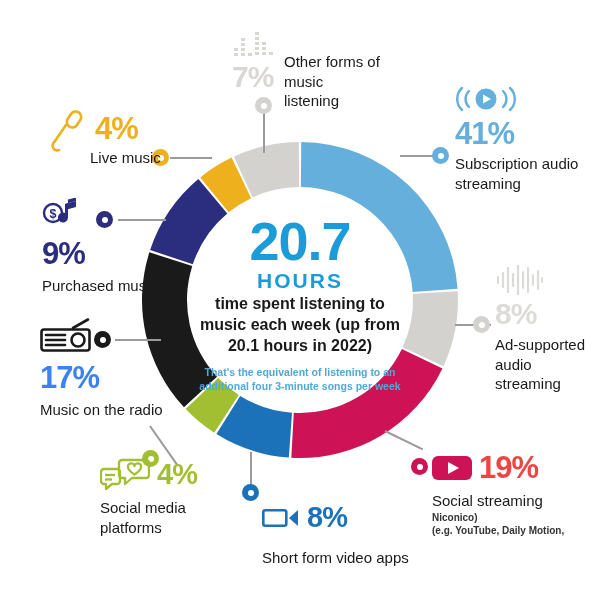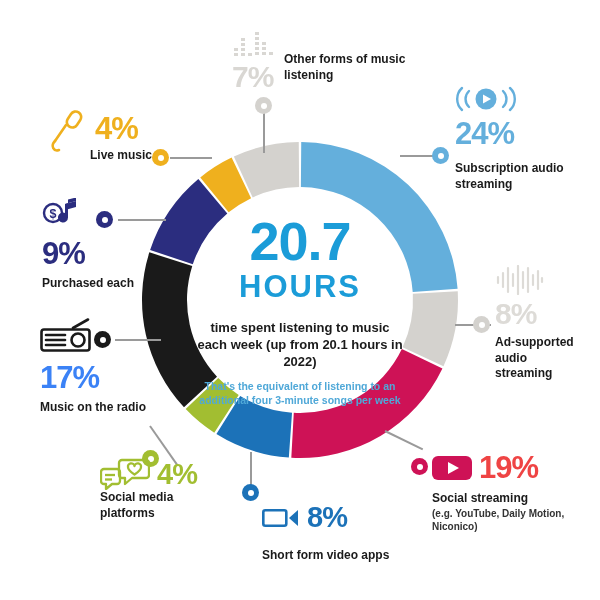--- a/index.html
+++ b/index.html
@@ -17,35 +17,35 @@
 
   .center-block{
     position:absolute;left:195px;top:215px;width:210px;height:180px;
     text-align:center;
   }
   .big-num{
     font-size:54px;font-weight:bold;color:#1B9CD8;
     letter-spacing:-1px;line-height:0.98;
   }
   .hours{
-    font-size:31px;font-weight:bold;color:#1B9CD8;
+    font-size:21px;font-weight:bold;color:#1B9CD8;
     letter-spacing:2px;line-height:1.15;margin-top:1px;
   }
   .sub-dark{
-    font-size:13px;font-weight:bold;color:#1a1a1a;
-    line-height:1.32;margin-top:14px;text-align:center;
+    font-size:16px;font-weight:bold;color:#1a1a1a;
+    line-height:1.32;margin-top:0;text-align:center;
   }
   .sub-blue{
     font-size:10.5px;font-weight:bold;color:#4FA8D8;
     line-height:1.32;margin-top:10px;
   }
 
   .label{position:absolute;}
   .pct{font-weight:bold;letter-spacing:-1px;line-height:1;}
-  .ltitle{font-size:12px;font-weight:bold;color:#1a1a1a;line-height:1.3;}
+  .ltitle{font-size:15px;font-weight:normal;color:#1a1a1a;line-height:1.3;}
   .lsub{font-size:10px;font-weight:bold;color:#333;line-height:1.3;}
   .row{display:flex;align-items:center;gap:7px;}
   .icon{display:inline-block;line-height:0;}
 
   .conn{position:absolute;background:#9a9a9a;}
   .dot{position:absolute;border-radius:50%;display:flex;align-items:center;justify-content:center;}
   .dot i{display:block;background:#fff;border-radius:50%;}
 </style>
 </head>
 <body>
@@ -169,22 +169,22 @@
         <g fill="none" stroke="#64AFDC" stroke-width="2.4" stroke-linecap="round">
           <path d="M14 5 A11 11 0 0 0 14 21"></path>
           <path d="M7 2 A15 15 0 0 0 7 24"></path>
           <path d="M48 5 A11 11 0 0 1 48 21"></path>
           <path d="M55 2 A15 15 0 0 1 55 24"></path>
         </g>
         <circle cx="31" cy="13" r="10.5" fill="#64AFDC"></circle>
         <path d="M28 8.5 L36 13 L28 17.5 Z" fill="#fff"></path>
       </svg>
     </span>
-    <div class="pct" style="font-size:31px;color:#64AFDC;margin-top:2px;">24%</div>
-    <div class="ltitle" style="margin-top:12px;">Subscription audio</div>
+    <div class="pct" style="font-size:31px;color:#64AFDC;margin-top:2px;">41%</div>
+    <div class="ltitle" style="margin-top:5px;">Subscription audio</div>
     <div class="ltitle">streaming</div>
   </div>
 
   <div class="label" style="left:495px;top:265px;width:105px;">
     <span class="icon">
       <svg width="50" height="30" viewBox="0 0 50 30">
         <g stroke="#DDDBD7" stroke-width="2.2" stroke-linecap="round">
           <line x1="3" y1="12" x2="3" y2="18"></line>
           <line x1="8" y1="8" x2="8" y2="22"></line>
           <line x1="13" y1="3" x2="13" y2="27"></line>
@@ -208,22 +208,22 @@
     <div class="row">
       <span class="icon">
         <svg width="40" height="28" viewBox="0 0 40 28">
           <rect x="0" y="2" width="40" height="24" rx="6" fill="#CE1256"></rect>
           <path d="M16 8 L27 14 L16 20 Z" fill="#fff"></path>
         </svg>
       </span>
       <span class="pct" style="font-size:31px;color:#ef4444;">19%</span>
     </div>
     <div class="ltitle" style="margin-top:8px;">Social streaming</div>
+    <div class="lsub">Niconico)</div>
     <div class="lsub">(e.g. YouTube, Daily Motion,</div>
-    <div class="lsub">Niconico)</div>
   </div>
 
   <div class="label" style="left:262px;top:503px;width:150px;">
     <div class="row">
       <span class="icon">
         <svg width="38" height="24" viewBox="0 0 38 24">
           <rect x="1.3" y="4.3" width="23" height="15.4" rx="2" fill="none" stroke="#1C72B8" stroke-width="2.6"></rect>
           <path d="M27 12 L36 4 L36 20 Z" fill="#1C72B8"></path>
         </svg>
       </span>
@@ -240,21 +240,21 @@
             <path d="M22 2 h24 a3 3 0 0 1 3 3 v12 a3 3 0 0 1 -3 3 h-14 l-7 6 v-6 h-3 a3 3 0 0 1 -3 -3 v-12 a3 3 0 0 1 3 -3 z"></path>
             <path d="M34.5 16.5 c-4.5 -3 -6.5 -5 -6.5 -7.3 a3.3 3.3 0 0 1 6.5 -1.2 a3.3 3.3 0 0 1 6.5 1.2 c0 2.3 -2 4.3 -6.5 7.3 z"></path>
             <path d="M17 11 h-13 a3 3 0 0 0 -3 3 v9 a3 3 0 0 0 3 3 h2 v5 l6 -5 h5 a3 3 0 0 0 3 -3 v-9 a3 3 0 0 0 -3 -3 z"></path>
             <line x1="5" y1="17" x2="15" y2="17"></line>
             <line x1="5" y1="21.5" x2="12" y2="21.5"></line>
           </g>
         </svg>
       </span>
       <span class="pct" style="font-size:29px;color:#A2BE31;">4%</span>
     </div>
-    <div class="ltitle" style="margin-top:0;">Social media</div>
+    <div class="ltitle" style="margin-top:8px;">Social media</div>
     <div class="ltitle">platforms</div>
   </div>
 
   <div class="label" style="left:40px;top:318px;width:150px;">
     <span class="icon">
       <svg width="54" height="34" viewBox="0 0 54 34">
         <g stroke="#1A1A1A" stroke-width="2.6" fill="none" stroke-linecap="round">
           <rect x="1.5" y="11.5" width="48" height="21" rx="2.5"></rect>
           <line x1="33" y1="10" x2="48" y2="1.5"></line>
           <line x1="6" y1="17" x2="25" y2="17"></line>
@@ -273,21 +273,21 @@
       <svg width="48" height="32" viewBox="0 0 48 32">
         <g fill="#2B2D7F">
           <path d="M26 1.5 L26 19.5 a5 5 0 1 1 -3 -4.6 L23 6 l11 -3 l0 -3.5 z"></path>
           <path d="M23 6 l11 -3 l0 6 l-11 3 z"></path>
         </g>
         <circle cx="11" cy="15" r="9" fill="none" stroke="#2B2D7F" stroke-width="2.4"></circle>
         <text x="11" y="20" font-family="Liberation Sans, sans-serif" font-size="12.5" font-weight="bold" fill="#2B2D7F" text-anchor="middle">$</text>
       </svg>
     </span>
     <div class="pct" style="font-size:31px;color:#2B2D7F;margin-top:4px;">9%</div>
-    <div class="ltitle" style="margin-top:7px;">Purchased each</div>
+    <div class="ltitle" style="margin-top:7px;">Purchased music</div>
   </div>
 
   <div class="label" style="left:48px;top:110px;width:130px;">
     <div class="row" style="align-items:center;">
       <span class="icon">
         <svg width="40" height="44" viewBox="0 0 40 44">
           <g stroke="#EFB01E" stroke-width="2.6" fill="none" stroke-linecap="round">
             <rect x="20.5" y="1" width="11" height="17" rx="5.5" transform="rotate(33 26 9.5)"></rect>
             <line x1="18" y1="15" x2="7" y2="31"></line>
             <path d="M7 31 c-5 5 -1 11 4 9"></path>

